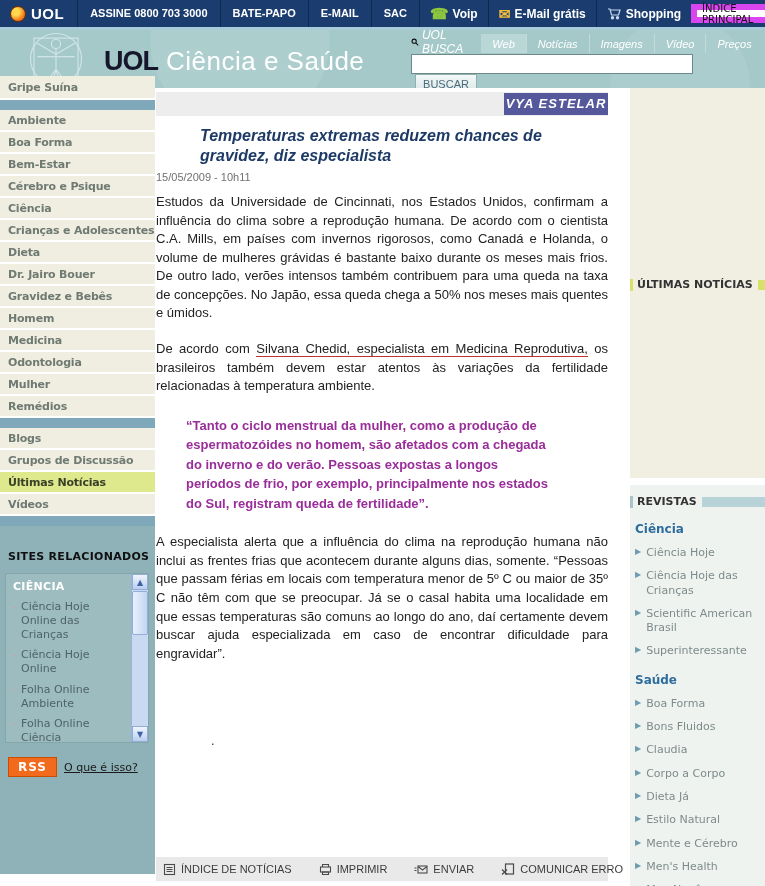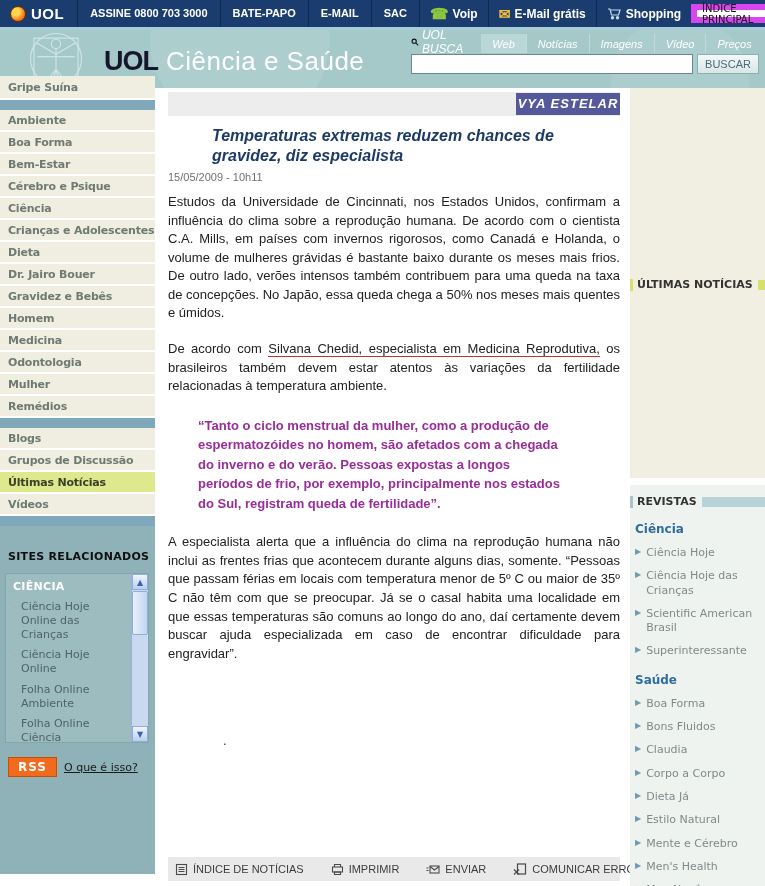--- a/index.html
+++ b/index.html
@@ -35,21 +35,21 @@
   .brand { position:absolute; left:104px; top:16px; white-space:nowrap; }
   .brand-uol { font-size:27px; font-weight:bold; color:#15152b; letter-spacing:-1px; }
   .brand-section { font-size:26px; color:#ffffff; margin-left:8px; letter-spacing:0.5px; }
   .search { position:absolute; right:4px; top:3px; width:350px; }
   .search-row1 { display:flex; align-items:center; height:21px;font-style:italic; }
   .busca-label { display:flex; align-items:center; gap:3px; color:#fff; font-size:12px; padding-bottom:3px; }
   .tabs { display:flex; margin-left:14px; }
   .tab { font-size:11px; color:#fff; padding:4px 11px 3px; border-left:1px solid #c3dada; cursor:pointer; }
   .tab:first-child { border-left:none; }
   .tab.active { background:#bad7d7; border-left:none; cursor:default; }
-  .search-row2 { display:flex; margin-top:0; }
+  .search-row2 { display:flex; margin-top:0;flex-direction:column; }
   .search-input { width:282px; height:20px; border:1px solid #6d8a8a; background:#fff; padding:0 4px; font-size:12px; }
   .search-btn { width:62px; height:20px; margin-left:4px; background:linear-gradient(#f4f8f8,#d9e6e6);
                 border:1px solid #8fb0b0; color:#4a6a7a; font-size:11px; cursor:pointer; }
 
   
   .left-col { position:absolute; left:0; top:76px; width:155px; height:798px; display:flex; flex-direction:column;
               font-family:"DejaVu Sans", sans-serif; }
   .menu { background:#f0eee1; }
   .menu-item { height:22px; line-height:22px; padding-left:8px; font-size:11px; font-weight:bold; color:#6e7a72;
                border-bottom:2px solid #fff; white-space:nowrap; overflow:hidden; letter-spacing:-0.2px; cursor:pointer; }
@@ -68,21 +68,21 @@
             border:1px solid #93aed6; color:#3d62a8; font-size:8px; text-align:center; line-height:15px; cursor:pointer; }
   .sb-up { top:0; } .sb-down { bottom:0; }
   .sb-thumb { position:absolute; left:0; top:17px; width:16px; height:44px;
               background:linear-gradient(90deg,#e8f0fc,#c2d6f2); border:1px solid #93aed6; border-radius:2px; cursor:grab; }
   .rss-row { margin:14px 0 0 8px; display:flex; align-items:center; gap:7px; }
   .rss-badge { background:#f26a1b; border:1px solid #c94e00; color:#fff; font-weight:bold; font-size:12px;
                padding:2px 9px 2px; letter-spacing:1px; cursor:pointer; }
   .rss-link { font-size:11px; color:#1a1a1a; text-decoration:underline; cursor:pointer; }
 
   
-  .main-col { position:absolute; left:168px; top:92px; width:452px; height:794px; }
+  .main-col { position:absolute; left:156px; top:92px; width:452px; height:794px; }
   .strip { height:24px; background:#ededed; position:relative; }
   .vya { position:absolute; right:0; top:1px; width:104px; height:22px; background:#55589b; color:#fff;
          font-style:italic; font-size:13px; font-weight:bold; text-align:center; line-height:22px;
          letter-spacing:1px; cursor:pointer; }
   .a-title { margin-top:10px; font-size:16px; font-weight:bold; font-style:italic; color:#1d3a66; line-height:1.25;margin-left:44px; }
   .a-date { font-size:11px; color:#707070; margin:5px 0 10px; }
   .para { font-size:13px; color:#222; text-align:justify; line-height:1.43; margin-bottom:17px; }
   .link-red { color:#222; text-decoration:none; border-bottom:1px solid #c23232; cursor:pointer; }
   .quote { margin:20px 60px 20px 30px; font-weight:bold; color:#992d99; font-size:13px; line-height:1.5; }
   .stray { margin:70px 0 0 55px; font-size:13px; color:#333; }

